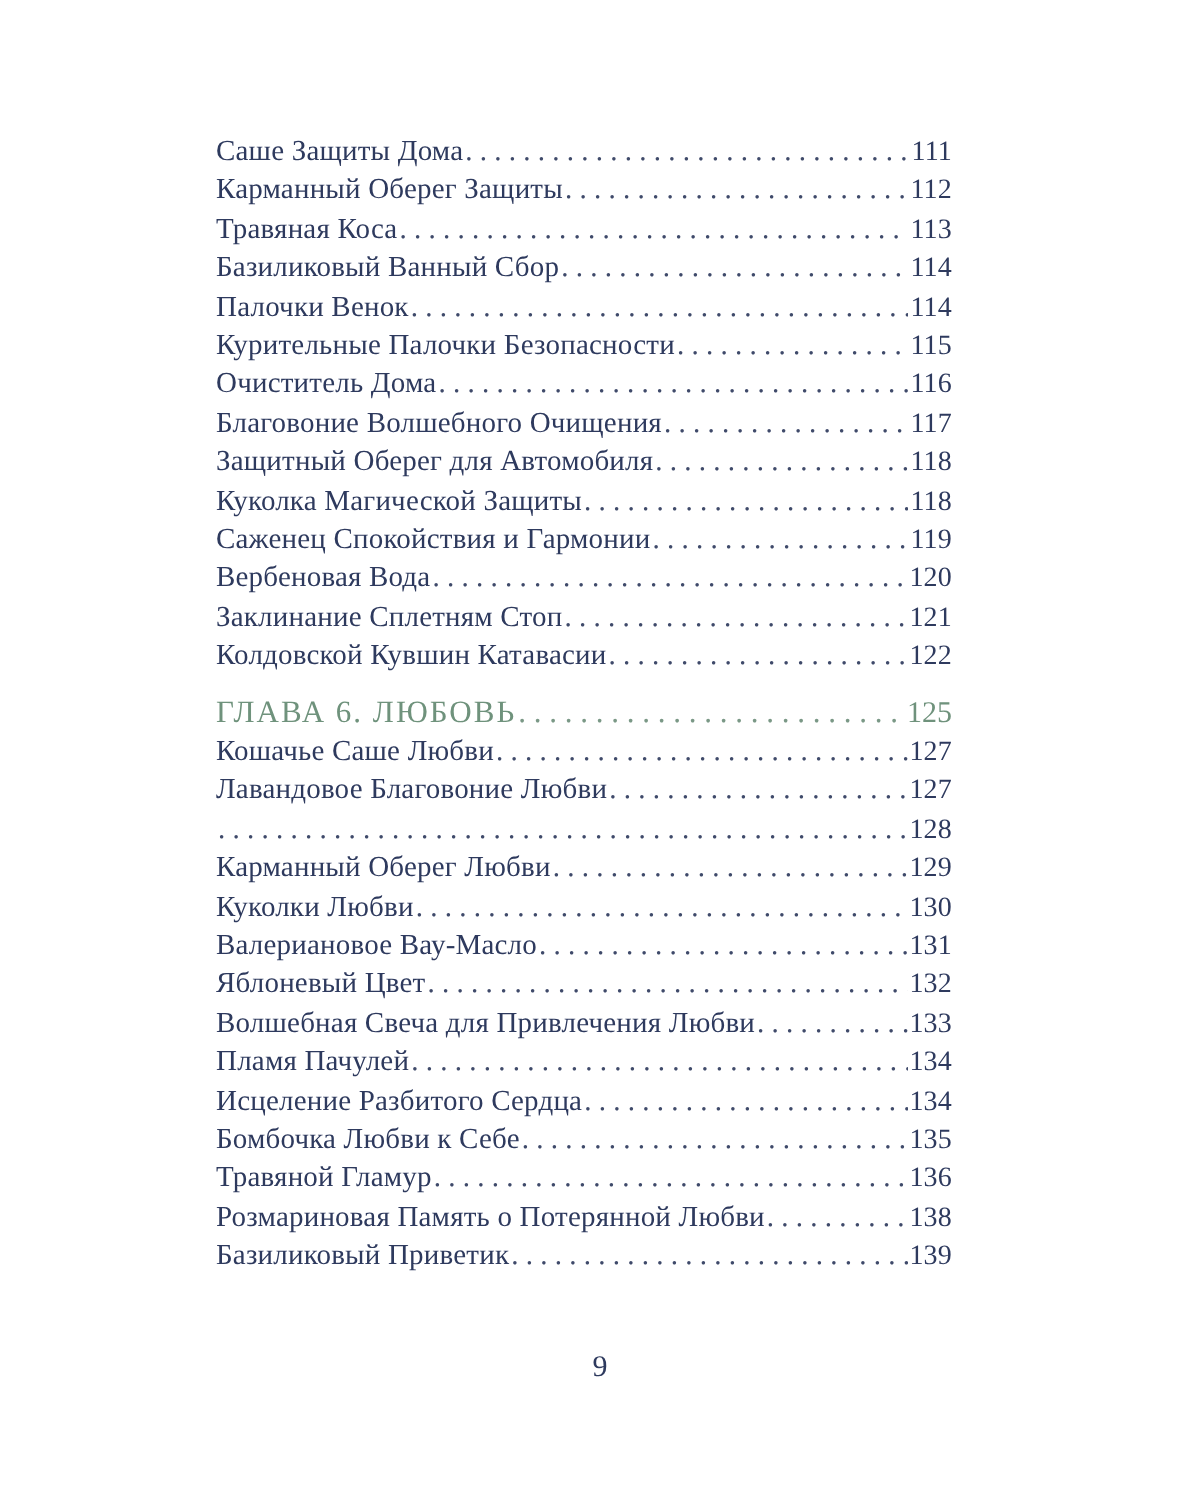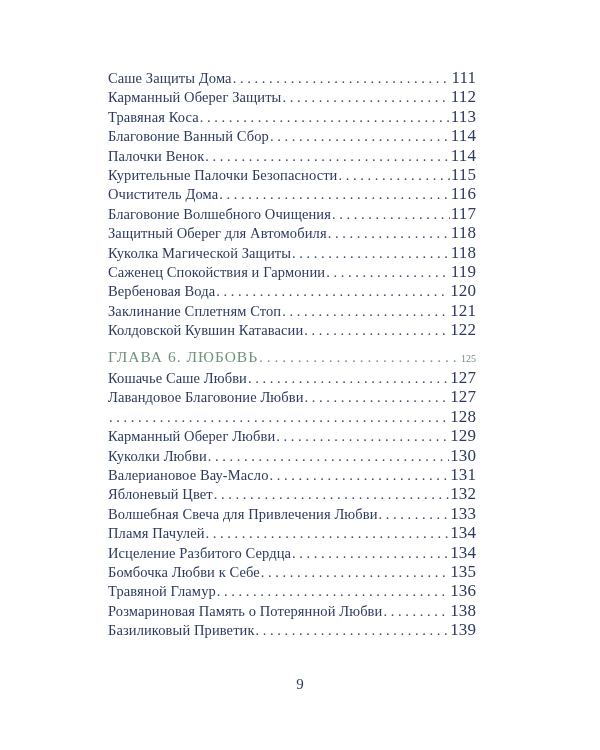--- a/index.html
+++ b/index.html
@@ -44,30 +44,30 @@
       margin: 0 1px;
       letter-spacing: 3.2px;
     }
     .row .dots::before {
       content: ". . . . . . . . . . . . . . . . . . . . . . . . . . . . . . . . . . . . . . . . . . . . . . . . . . . . . . . . . . . .";
       letter-spacing: 0;
       white-space: nowrap;
     }
     .row .num {
       flex: 0 0 auto;
-      font-size: 17px;
+      font-size: 14px;
     }
     .row.chapter {
       color: #6f927c;
       font-size: 15.5px;
       letter-spacing: 1px;
       height: 20px;
     }
     .row.chapter .dots { color: #7a9886; }
-    .row.chapter .num { color: #6f927c; letter-spacing: 0; font-size: 10px; }
+    .row.chapter .num { color: #6f927c; letter-spacing: 0; font-size: 15px; }
     .row.chapter .title { text-transform: uppercase; }
     .folio {
       position: absolute;
       top: 676px;
       left: 0;
       width: 600px;
       text-align: center;
       font-size: 15px;
       color: #2e3a5e;
     }
@@ -87,21 +87,21 @@
         <span class="title">Карманный Оберег Защиты</span>
         <span class="dots"></span>
         <span class="num">112</span>
       </div>
     <div class="row">
         <span class="title">Травяная Коса</span>
         <span class="dots"></span>
         <span class="num">113</span>
       </div>
     <div class="row">
-        <span class="title">Благовоние Ванный Сбор</span>
+        <span class="title">Базиликовый Ванный Сбор</span>
         <span class="dots"></span>
         <span class="num">114</span>
       </div>
     <div class="row">
         <span class="title">Палочки Венок</span>
         <span class="dots"></span>
         <span class="num">114</span>
       </div>
     <div class="row">
         <span class="title">Курительные Палочки Безопасности</span>

